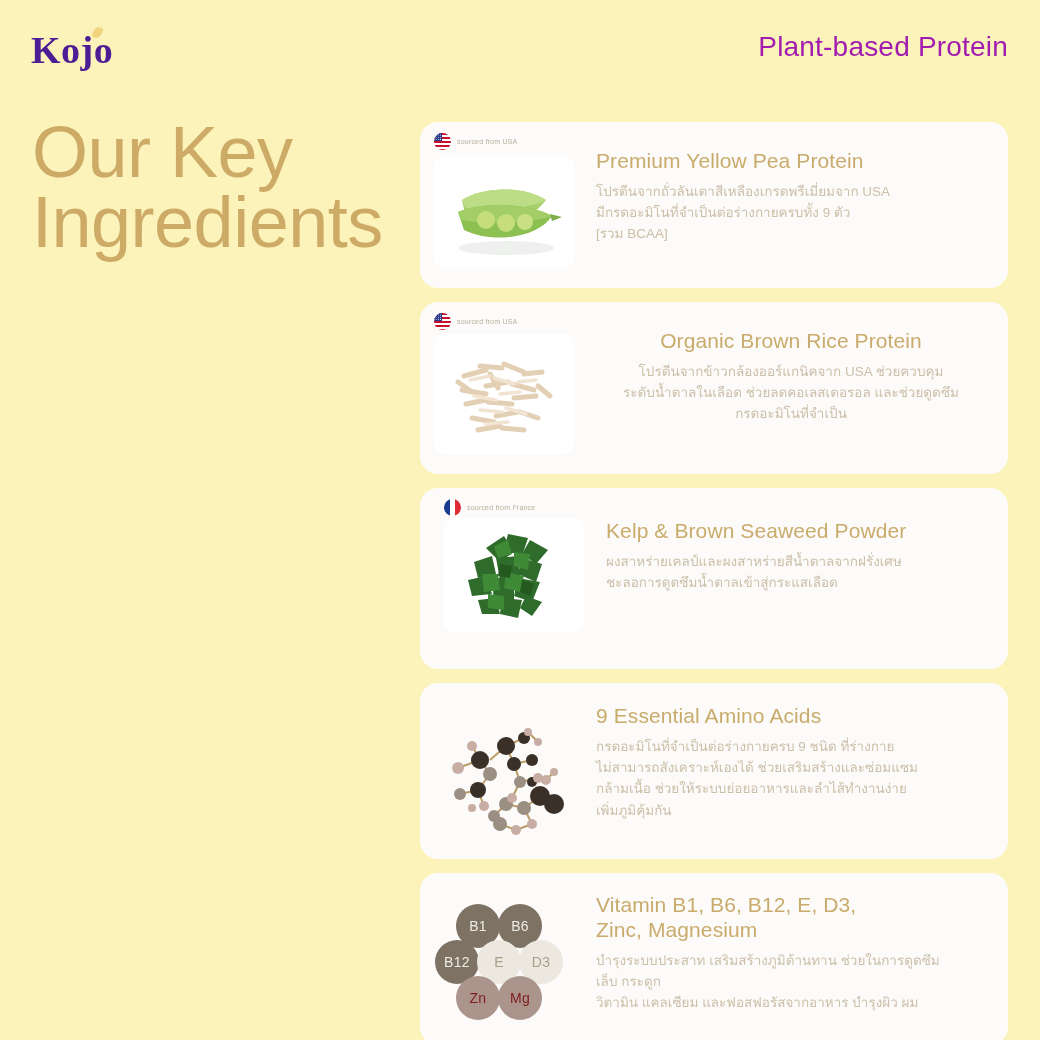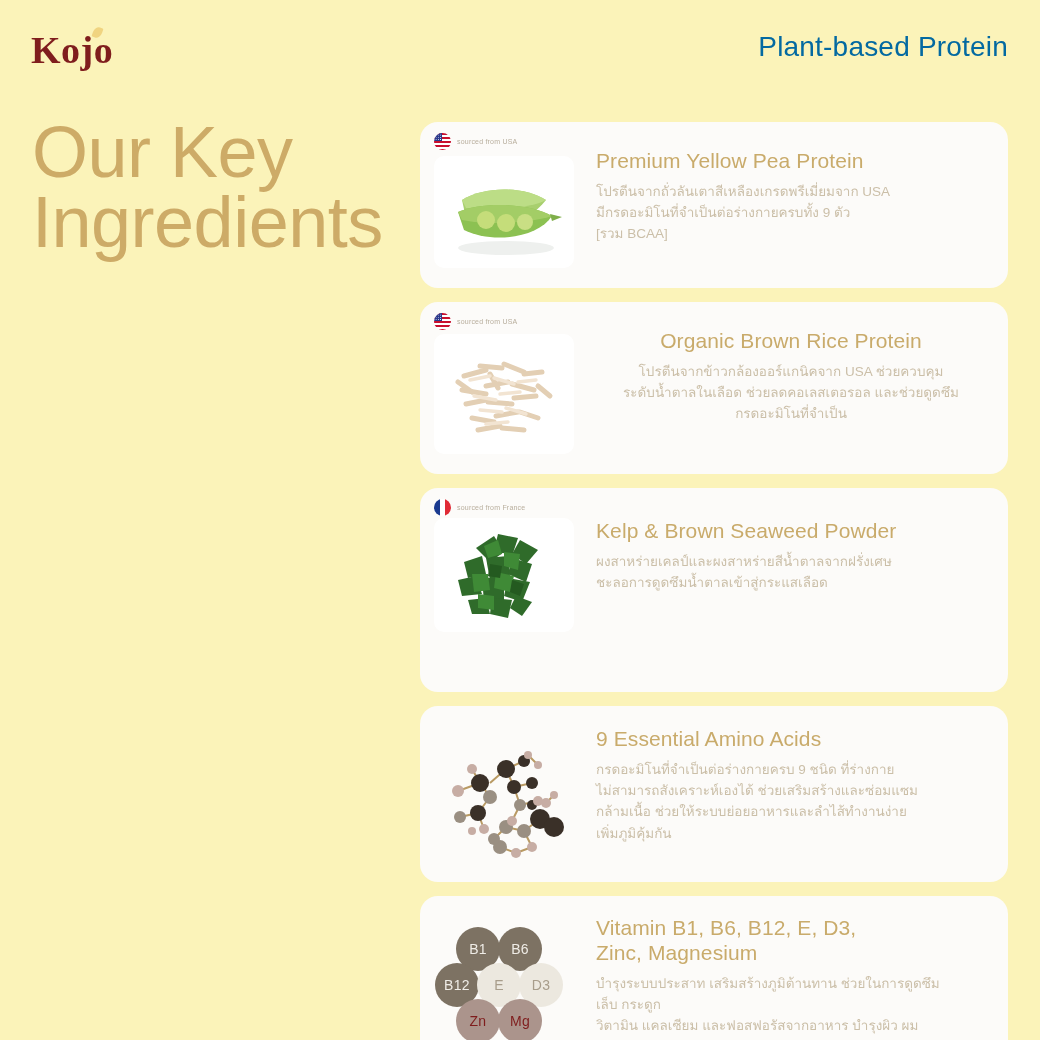--- a/index.html
+++ b/index.html
@@ -9,32 +9,32 @@
     font-family:"Liberation Sans", sans-serif;
     overflow:hidden;
   }
   .page { position:relative; width:1040px; height:1040px; background:#fbf3b9; }
 
   
   .brand {
     position:absolute; left:31px; top:31px;
     font-family:"Liberation Serif", serif;
     font-size:38px; font-weight:700; letter-spacing:.5px;
-    color:#7f1d1d; line-height:1;
+    color:#4c1d95; line-height:1;
   }
   .brand .leaf {
     position:absolute; right:11px; top:-4px;
     width:9px; height:11px; background:#f0d480;
     border-radius:60% 10% 60% 10%;
     transform:rotate(18deg);
   }
   .kicker {
     position:absolute; right:32px; top:31px;
     font-size:28px; font-weight:400; letter-spacing:.2px;
-    color:#0369a1;
+    color:#a21caf;
     text-align:center;
   }
 
   
   .headline {
     position:absolute; left:32px; top:118px;
     font-size:72px; line-height:.97; font-weight:300;
     color:#cdab67; letter-spacing:-.5px;
   }
   .headline span { display:block; }
@@ -68,21 +68,21 @@
   .thumb svg { display:block; width:152px; }
 
   .body { flex:1 1 auto; padding:26px 22px 26px 8px; }
   .title { font-size:21px; font-weight:400; color:#c9ab6b; line-height:1.22; letter-spacing:.1px; margin-bottom:7px; }
   .desc { font-size:13.5px; line-height:1.58; color:#cbbfa8; }
   .desc div { white-space:nowrap; }
 
   
   .card-pea    { height:166px; }
   .card-rice   { height:172px;text-align:center; }
-  .card-kelp   { height:204px; }
+  .card-kelp   { height:181px;padding-left:10px; }
   .card-amino  { height:176px; }
   .card-vit    { height:172px; }
   .card-amino .body, .card-vit .body { padding-top:20px; }
   .card-kelp .body { padding-top:30px; }
   .card-vit .title { line-height:1.18; }
 
   
   .cluster { position:relative; width:140px; height:128px; margin:6px 0 0 4px; }
   .bead {
     position:absolute; width:44px; height:44px; border-radius:50%;

